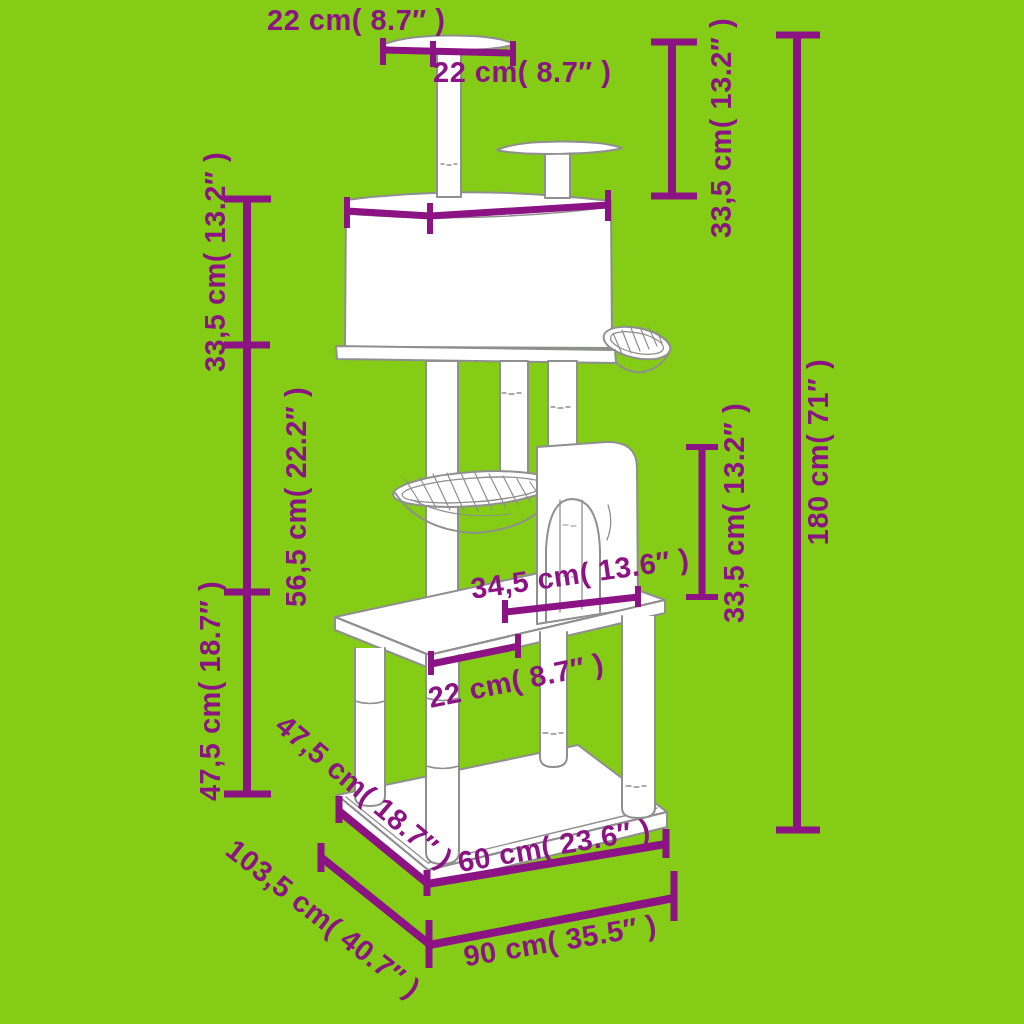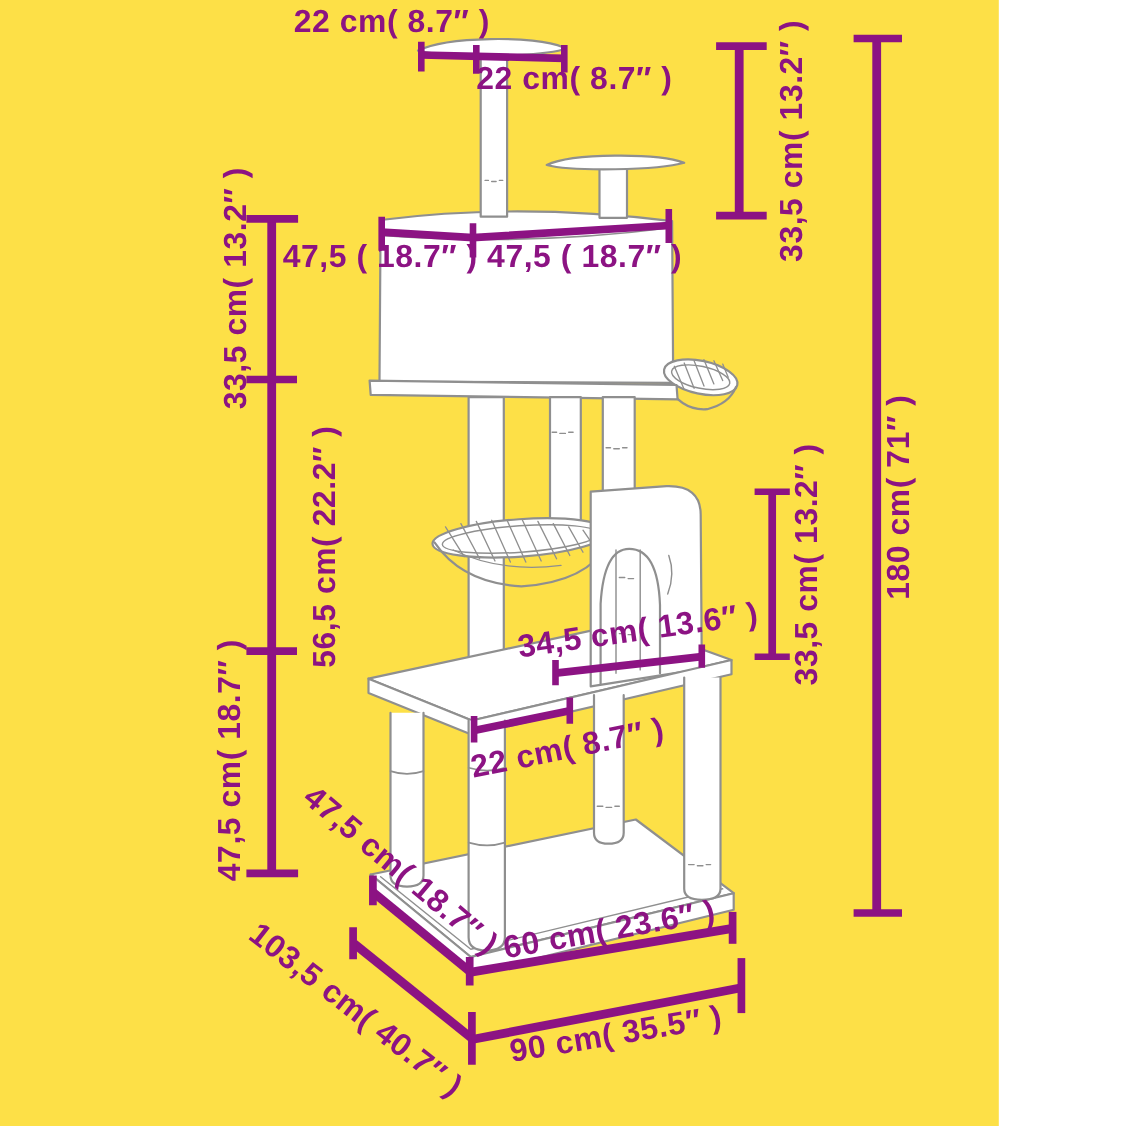--- a/index.html
+++ b/index.html
@@ -1,16 +1,16 @@
 <!DOCTYPE html>
 <html><head>
 <meta charset="utf-8">
 <style>
   html,body{margin:0;padding:0;background:#ffffff;}
-  .stage{position:relative;width:908px;height:1024px;background:#fde047;overflow:hidden;
+  .stage{position:relative;width:1024px;height:1024px;background:#84cc16;overflow:hidden;
          font-family:"Liberation Sans","DejaVu Sans",sans-serif;}
   .art{position:absolute;left:0;top:0;}
   .dim-label{position:absolute;color:#8C1383;font-weight:bold;font-size:29px;
              white-space:nowrap;letter-spacing:0.5px;line-height:1;}
   .ctr{transform:translate(-50%,-50%);}
 </style>
 </head>
 <body>
 
 <div class="stage">
@@ -166,21 +166,20 @@
       </g>
     </g>
   </svg>
 
   <div class="dim-label" style="left:267px;top:6px;">22 cm( 8.7″ )</div>
 
   <div class="dim-label" style="left:433px;top:58px;">22 cm( 8.7″ )</div>
 
   <div class="dim-label ctr" style="left:721px;top:128px;transform:translate(-50%,-50%) rotate(-90deg);">33,5 cm( 13.2″ )</div>
 
-  <div class="dim-label" style="left:257px;top:220px;">47,5 ( 18.7″ ) 47,5 ( 18.7″ )</div>
 
   <div class="dim-label ctr" style="left:215px;top:262px;transform:translate(-50%,-50%) rotate(-90deg);">33,5 cm( 13.2″ )</div>
 
   <div class="dim-label ctr" style="left:296px;top:497px;transform:translate(-50%,-50%) rotate(-90deg);">56,5 cm( 22.2″ )</div>
 
   <div class="dim-label ctr" style="left:210px;top:691px;transform:translate(-50%,-50%) rotate(-90deg);">47,5 cm( 18.7″ )</div>
 
   <div class="dim-label ctr" style="left:580px;top:574px;transform:translate(-50%,-50%) rotate(-8deg);">34,5 cm( 13.6″ )</div>
 
   <div class="dim-label ctr" style="left:516px;top:681px;transform:translate(-50%,-50%) rotate(-11.5deg);">22 cm( 8.7″ )</div>

